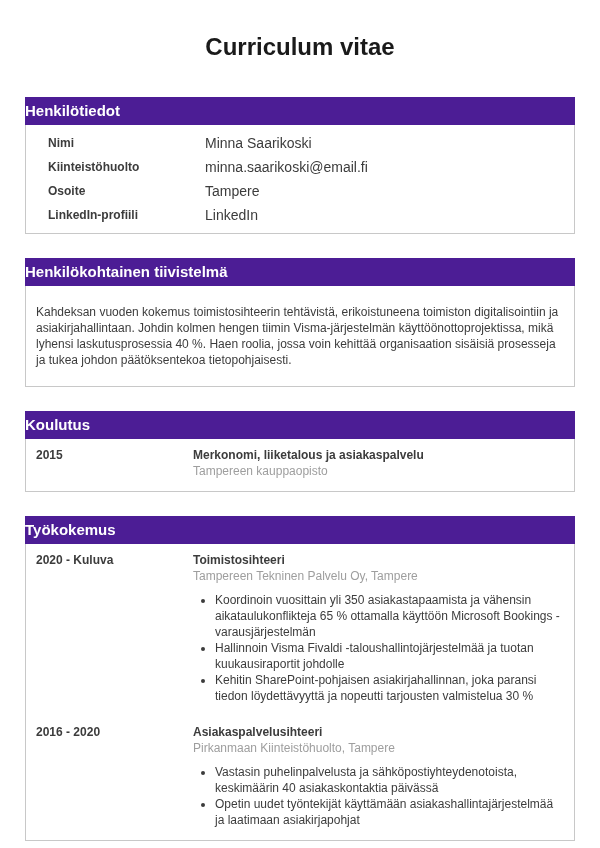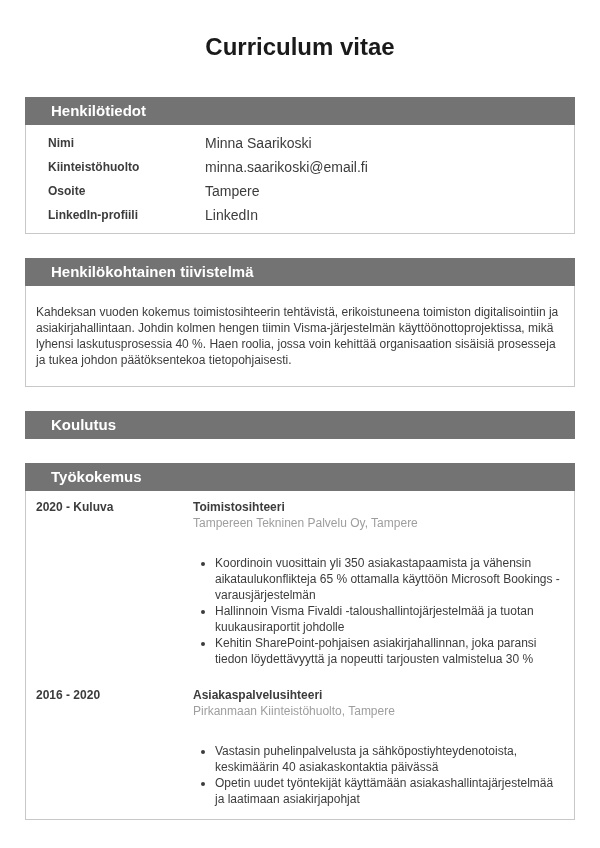--- a/index.html
+++ b/index.html
@@ -15,26 +15,26 @@
     text-align: center;
     font-size: 24px;
     line-height: 28px;
     font-weight: bold;
     color: #1a1a1a;
     margin-bottom: 36px;
   }
   .content { margin: 0 25px; }
   .section { margin-bottom: 24px; }
   .section-header {
-    background: #737373;
+    background: #4c1d95;
     color: #ffffff;
     font-weight: bold;
     font-size: 15px;
     line-height: 18px;
-    padding: 5px 26px;
+    padding: 5px 0;
   }
   .section-body {
     border: 1px solid #c8c8c8;
     border-top: none;
     background: #ffffff;
   }
   
   .info-body { padding: 6px 12px; }
   .info-row { display: flex; height: 24px; align-items: center; }
   .info-label {
@@ -56,21 +56,21 @@
     flex: 0 0 167px;
     padding-left: 10px;
     font-weight: bold;
     font-size: 12px;
     line-height: 16px;
   }
   .entry-main { flex: 1; padding-right: 14px; }
   .entry-title { font-weight: bold; font-size: 12px; line-height: 16px; }
   .entry-subtitle { color: #9e9e9e; font-size: 12px; line-height: 16px; }
   .entry-bullets {
-    margin-top: 24px;
+    margin-top: 8px;
     padding-left: 22px;
     list-style: disc;
   }
   .entry-bullets li {
     font-size: 12px;
     line-height: 16px;
   }
 </style>
 </head>
 <body>
@@ -104,20 +104,29 @@
 
     <div class="section">
       <div class="section-header">Henkilökohtainen tiivistelmä</div>
       <div class="section-body summary-body">
         <p class="summary-text">Kahdeksan vuoden kokemus toimistosihteerin tehtävistä, erikoistuneena toimiston digitalisointiin ja asiakirjahallintaan. Johdin kolmen hengen tiimin Visma-järjestelmän käyttöönottoprojektissa, mikä lyhensi laskutusprosessia 40 %. Haen roolia, jossa voin kehittää organisaation sisäisiä prosesseja ja tukea johdon päätöksentekoa tietopohjaisesti.</p>
       </div>
     </div>
 
     <div class="section">
       <div class="section-header">Koulutus</div>
+      <div class="section-body entries-body">
+        <div class="entry">
+          <div class="entry-period">2015</div>
+          <div class="entry-main">
+            <div class="entry-title">Merkonomi, liiketalous ja asiakaspalvelu</div>
+            <div class="entry-subtitle">Tampereen kauppaopisto</div>
+          </div>
+        </div>
+      </div>
     </div>
 
     <div class="section">
       <div class="section-header">Työkokemus</div>
       <div class="section-body entries-body">
 
         <div class="entry">
           <div class="entry-period">2020 - Kuluva</div>
           <div class="entry-main">
             <div class="entry-title">Toimistosihteeri</div>

